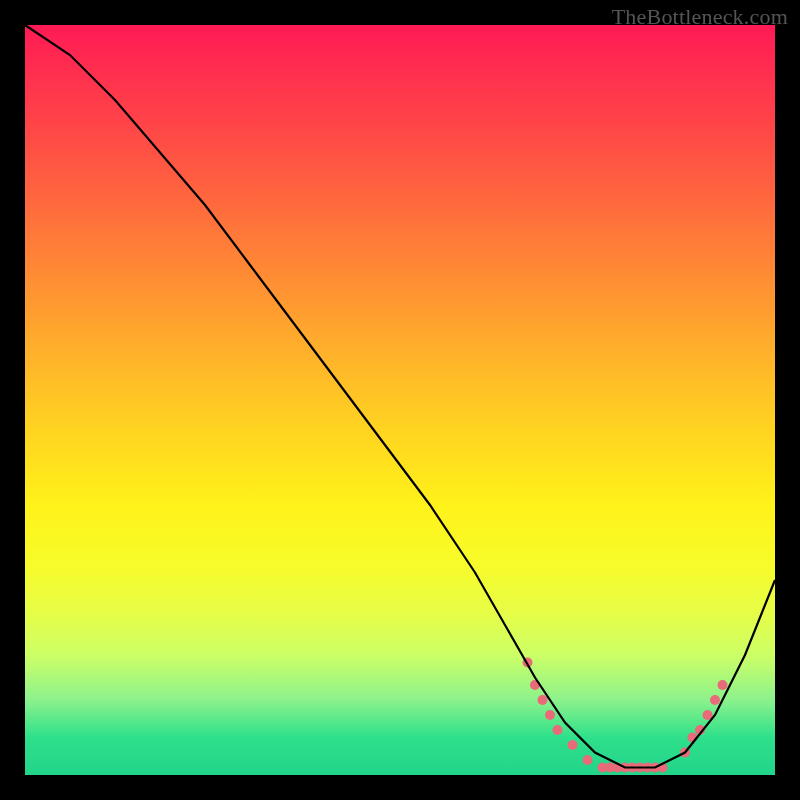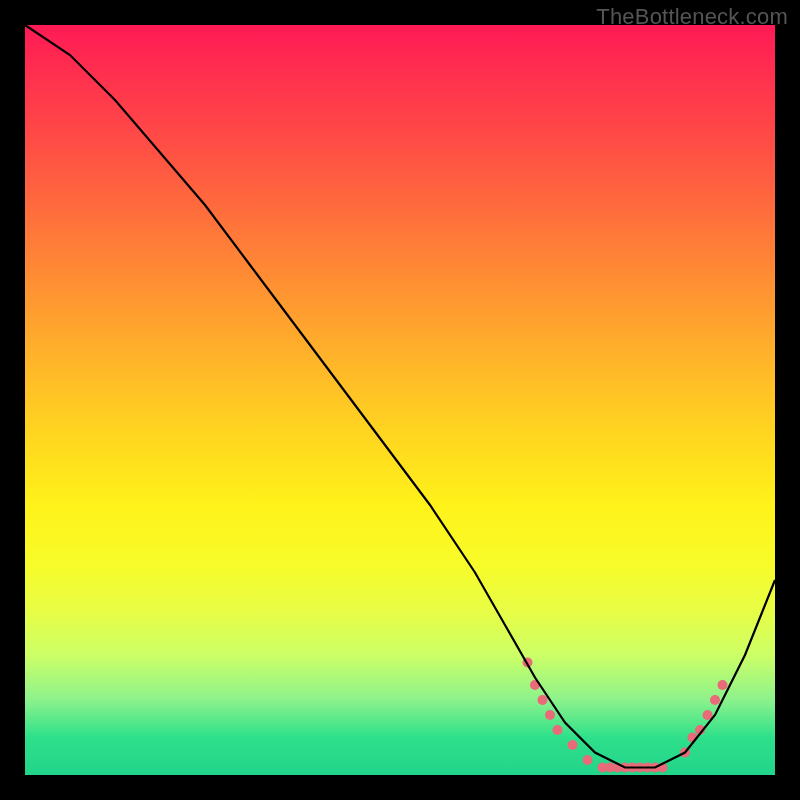--- a/index.html
+++ b/index.html
@@ -9,20 +9,21 @@
     height: 800px;
     background: #000;
     overflow: hidden;
     font-family: Arial, Helvetica, sans-serif;
   }
   .frame {
     position: relative;
     width: 800px;
     height: 596px;
     background: #000;
+    font-family: Liberation Serif, serif;
   }
   .plot {
     position: absolute;
     left: 25px;
     top: 25px;
     width: 750px;
     height: 750px;
     background: linear-gradient(
       to bottom,
       #ff1a55 0%,

